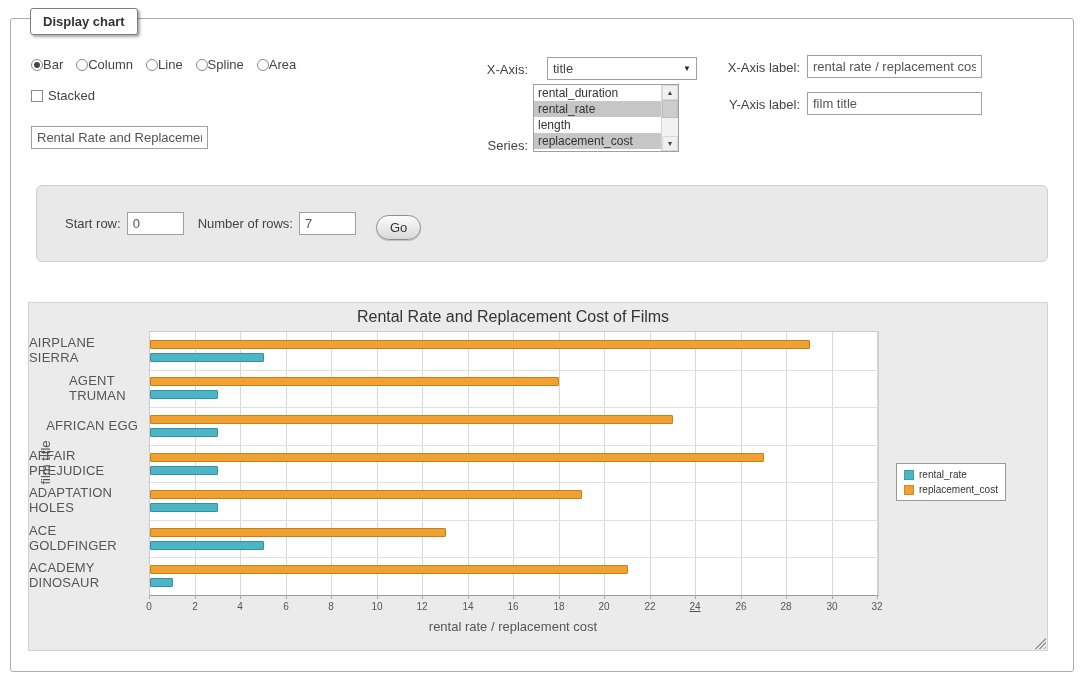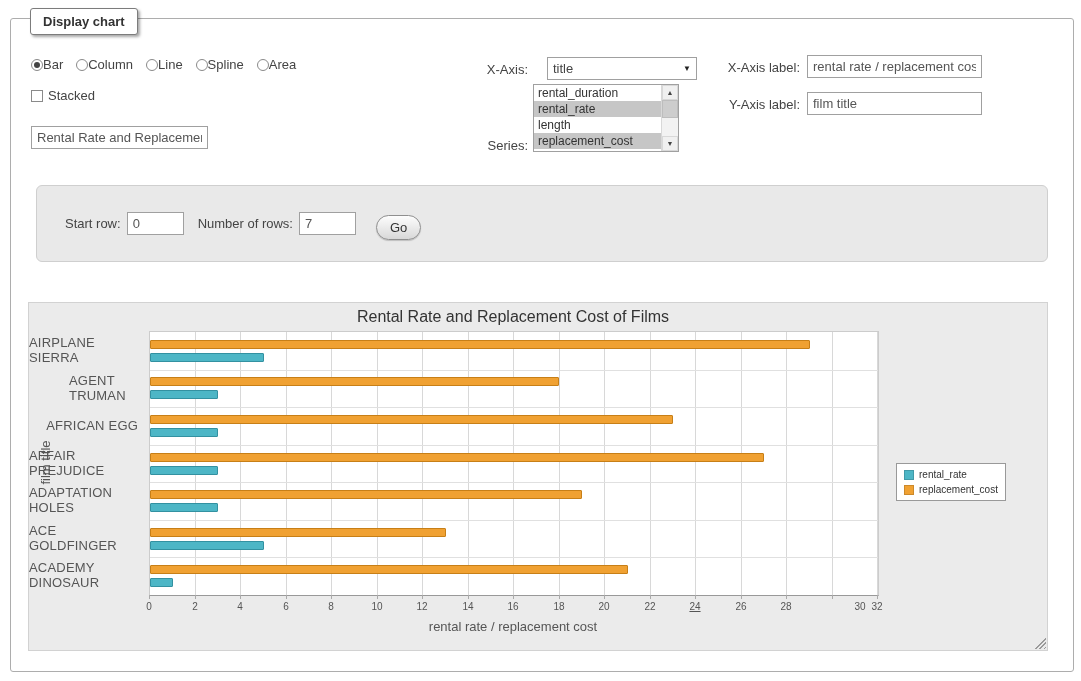--- a/index.html
+++ b/index.html
@@ -212,21 +212,21 @@
           <div class="tick-label" style="left: 440px;">20</div>
           <div class="tick-mark" style="left: 501px;"></div>
           <div class="tick-label" style="left: 486px;">22</div>
           <div class="tick-mark" style="left: 546px;"></div>
           <div class="tick-label" style="left: 531px; text-decoration: underline;">24</div>
           <div class="tick-mark" style="left: 592px;"></div>
           <div class="tick-label" style="left: 577px;">26</div>
           <div class="tick-mark" style="left: 637px;"></div>
           <div class="tick-label" style="left: 622px;">28</div>
           <div class="tick-mark" style="left: 683px;"></div>
-          <div class="tick-label" style="left: 696px;">30</div>
+          <div class="tick-label" style="left: 668px;">30</div>
           <div class="tick-mark" style="left: 728px;"></div>
           <div class="tick-label" style="left: 713px;">32</div>
         </div>
       <div class="x-axis-title">rental rate / replacement cost</div>
       <div id="legend" class="legend">
           <div class="legend-item">
             <span class="swatch" style="background: rgb(77, 182, 198);"></span>
             <span>rental_rate</span>
           </div>
           <div class="legend-item">

